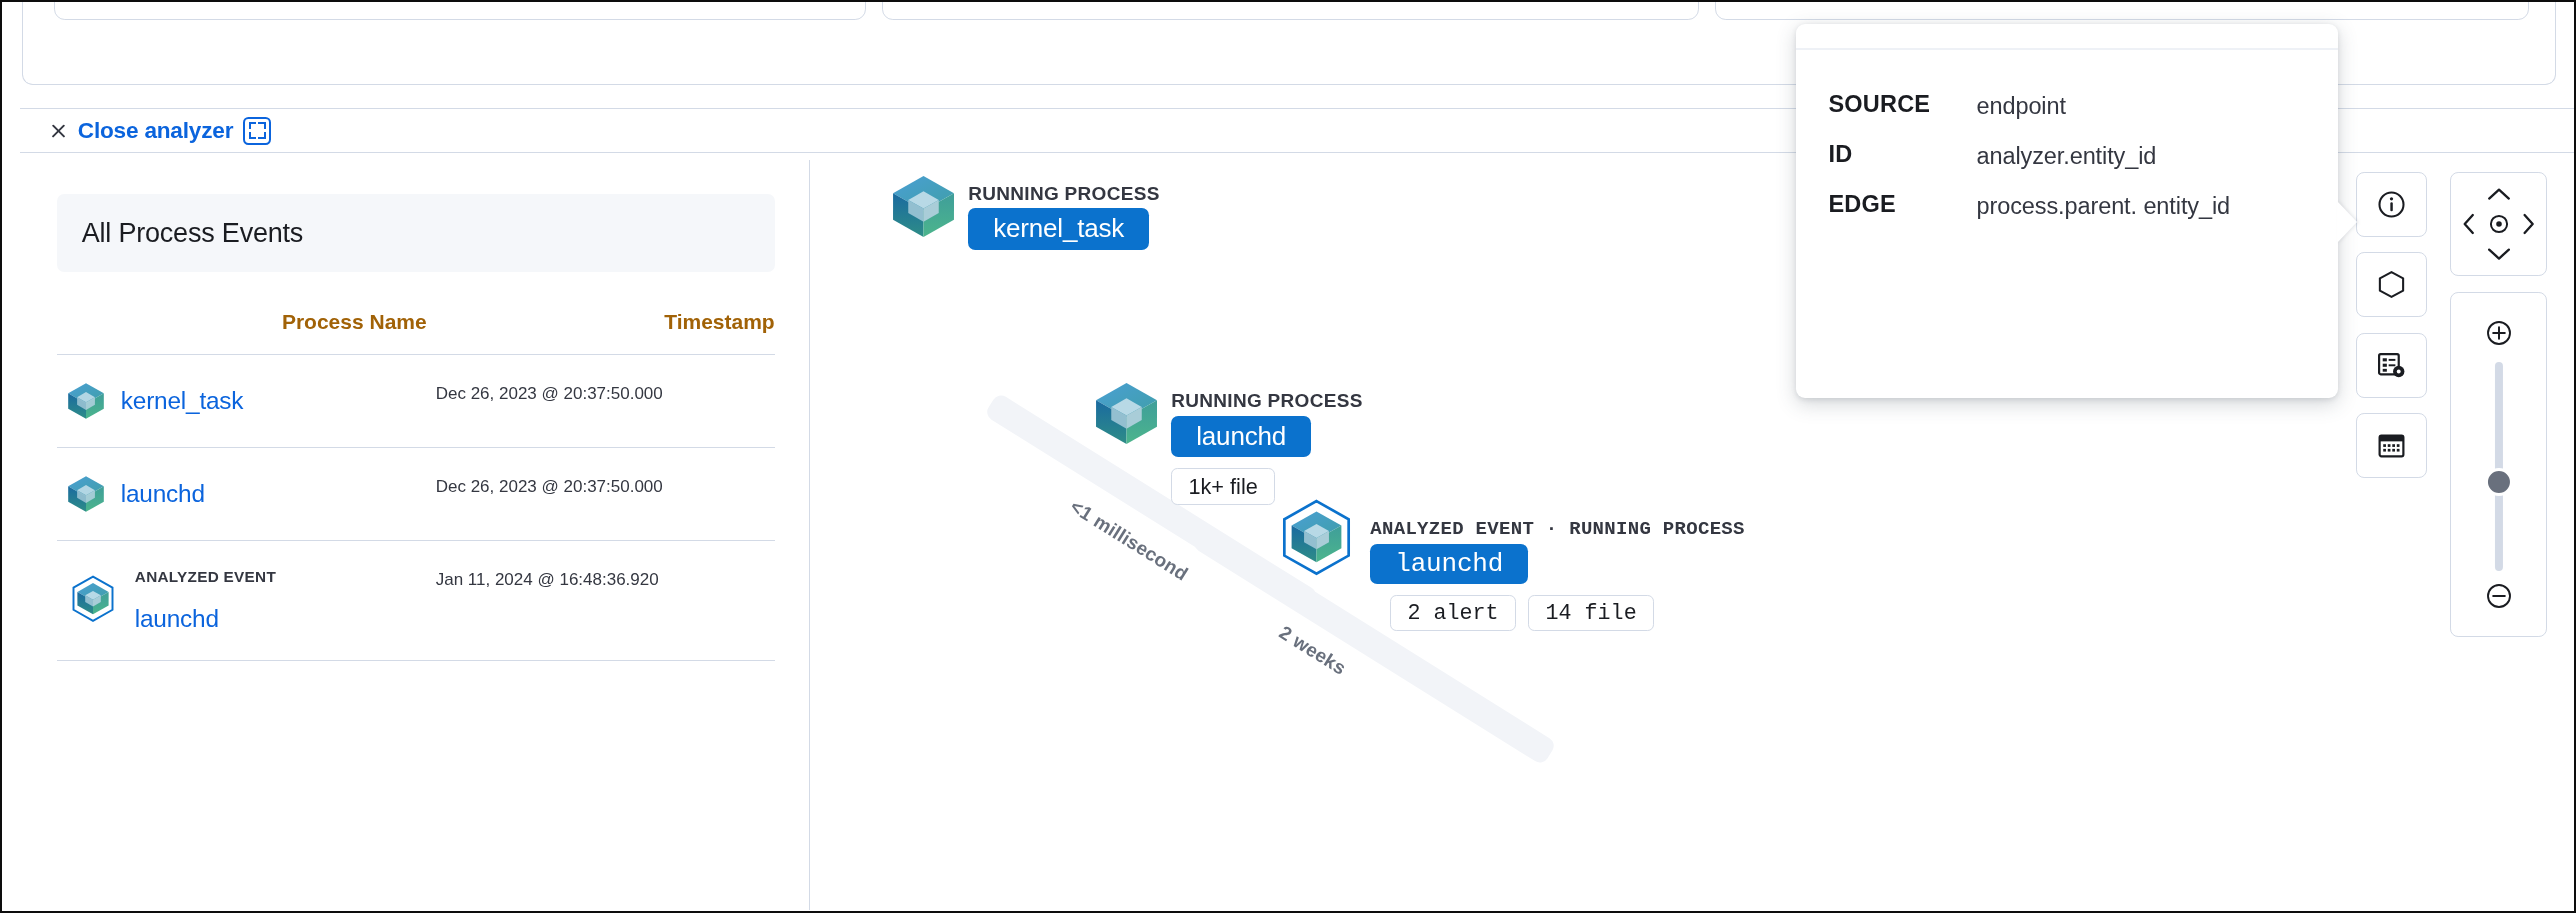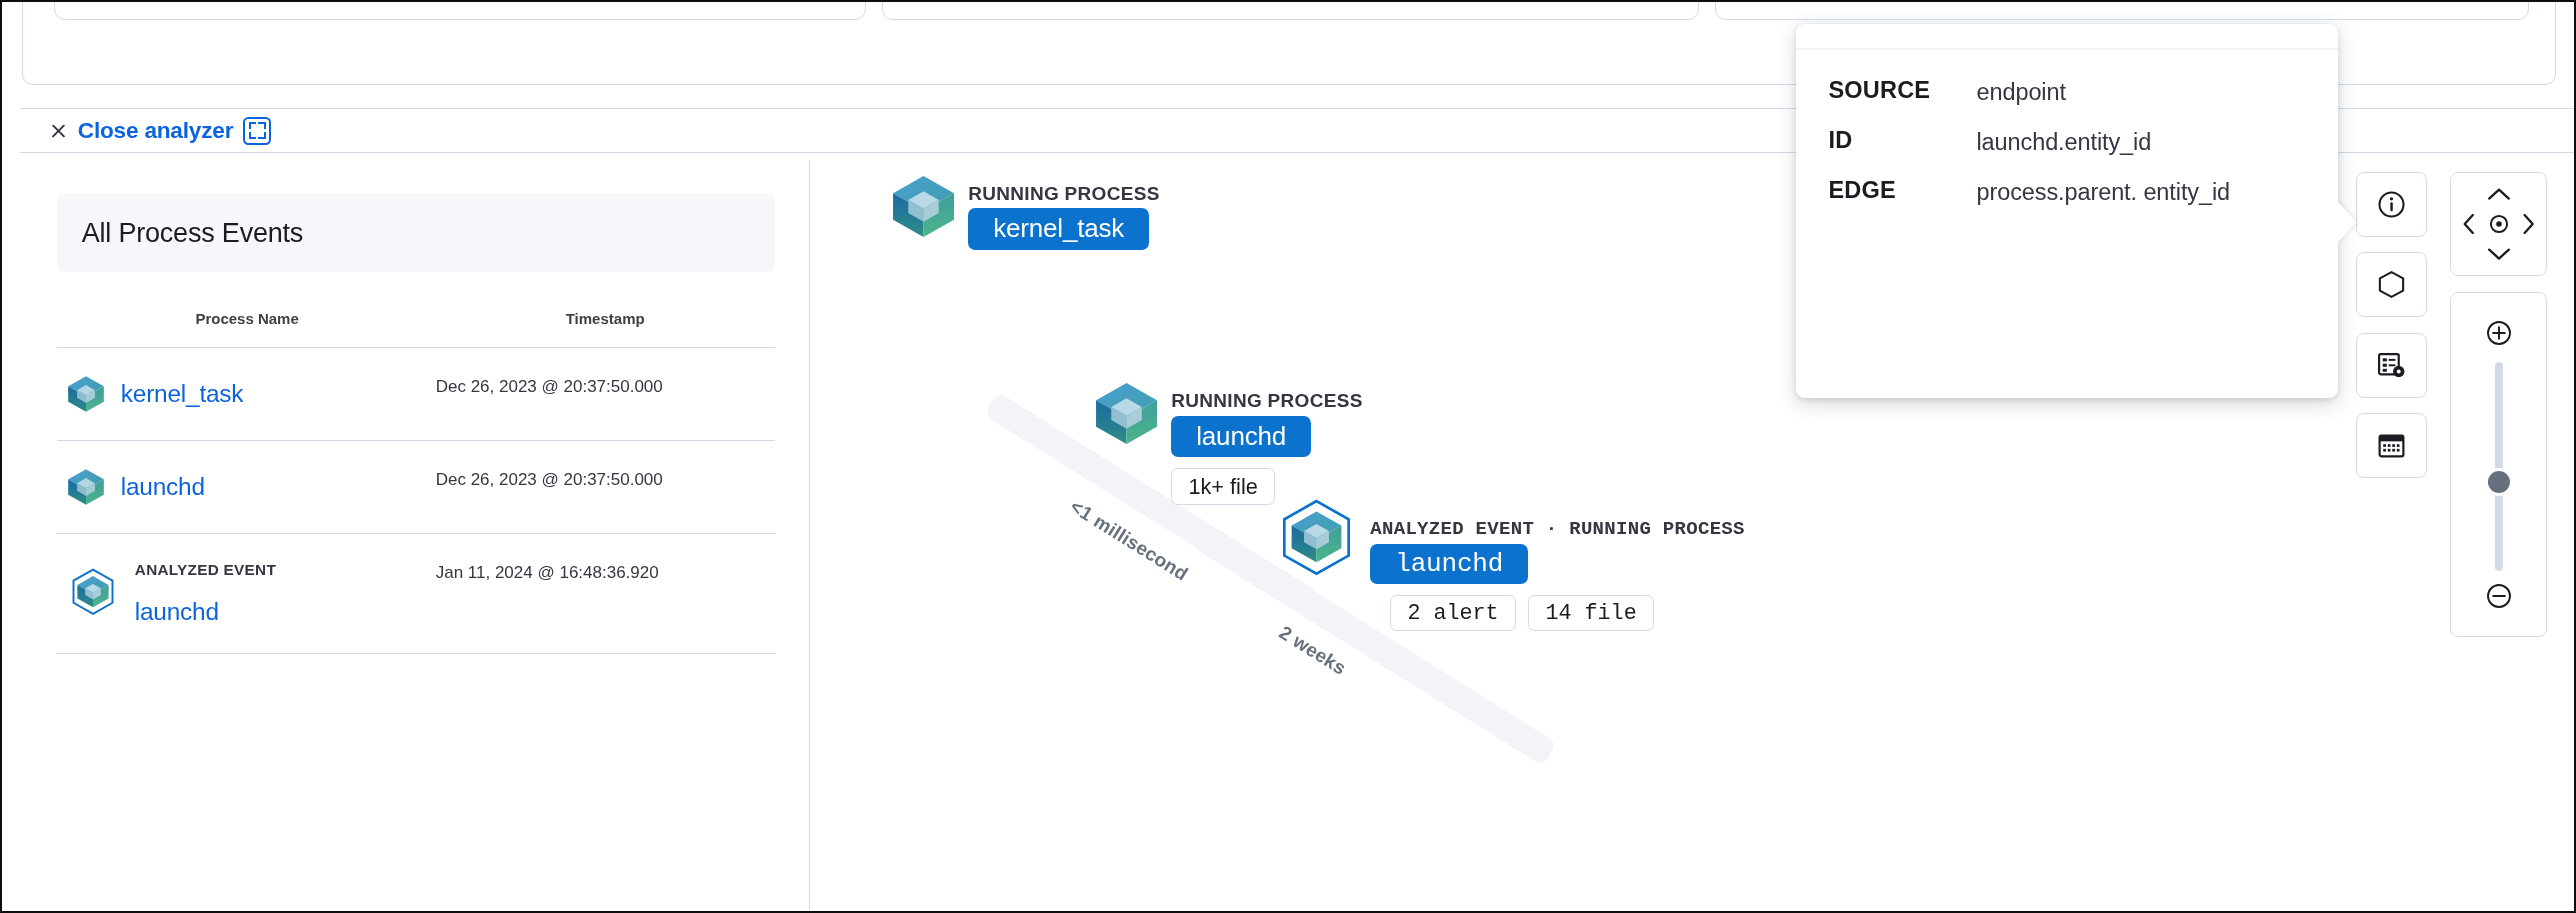--- a/index.html
+++ b/index.html
@@ -102,22 +102,22 @@
     margin-bottom: 32.5px;
   }
   .events-title {
     font-size: 27px; color: #1a1c21; font-weight: 400; letter-spacing: -0.2px;
   }
 
   table.events {
     width: 100%; border-collapse: collapse; table-layout: fixed;
   }
   table.events th {
-    text-align: center;
-    font-size: 15px; font-weight: 700; color: #404040;
+    text-align: right;
+    font-size: 21px; font-weight: 700; color: #a16207;
     padding: 5.4px 0 20px 0;
     border-bottom: 1.8px solid #d3dae6;
   }
   table.events th.col-name { width: 370px; padding-left: 10.8px; }
   table.events th.col-ts  { padding-left: 9px; }
   table.events td {
     padding: 27px 0 27px 0;
     border-bottom: 1.8px solid #d3dae6;
     vertical-align: top;
   }
@@ -199,21 +199,21 @@
     font-size: 24.4px; font-weight: 700; color: #1a1c21; letter-spacing: 0.2px;
   }
   .help-icon {
     width: 20px; height: 20px; border: 2px solid #343741; border-radius: 50%;
     font-size: 13.5px; line-height: 16.2px; text-align: center; color: #343741;
     font-weight: 700; cursor: pointer; margin-left: 1.8px;
   }
   .popover-rule {
     margin: 24.4px 0 0 0; height: 1.8px; background: #eef1f6;
   }
-  .popover-list { padding: 27px 32.5px 0 32.5px; }
+  .popover-list { padding: 27px 32.5px 0 32.5px; margin-top: 14px; }
   .pop-row { display: flex; margin-bottom: 19px; }
   .pop-key {
     width: 148px; flex: 0 0 148px;
     font-size: 23.5px; font-weight: 700; color: #1a1c21; letter-spacing: 0.2px;
   }
   .pop-val {
     font-size: 23.5px; color: #343741; line-height: 1.33; letter-spacing: -0.1px;
     word-break: break-word;
   }
 
@@ -449,21 +449,21 @@
 
   <div class="popover">
     <div class="popover-rule"></div>
     <div class="popover-list">
       <div class="pop-row">
         <span class="pop-key">SOURCE</span>
         <span class="pop-val">endpoint</span>
       </div>
       <div class="pop-row">
         <span class="pop-key">ID</span>
-        <span class="pop-val">launchd.entity_id</span>
+        <span class="pop-val">analyzer.entity_id</span>
       </div>
       <div class="pop-row">
         <span class="pop-key">EDGE</span>
         <span class="pop-val" style="width:271px;">process.parent. entity_id</span>
       </div>
     </div>
   </div>
 
   <div class="ctrl-rail" style="top:170px;">
     <div class="ctrl-col">

